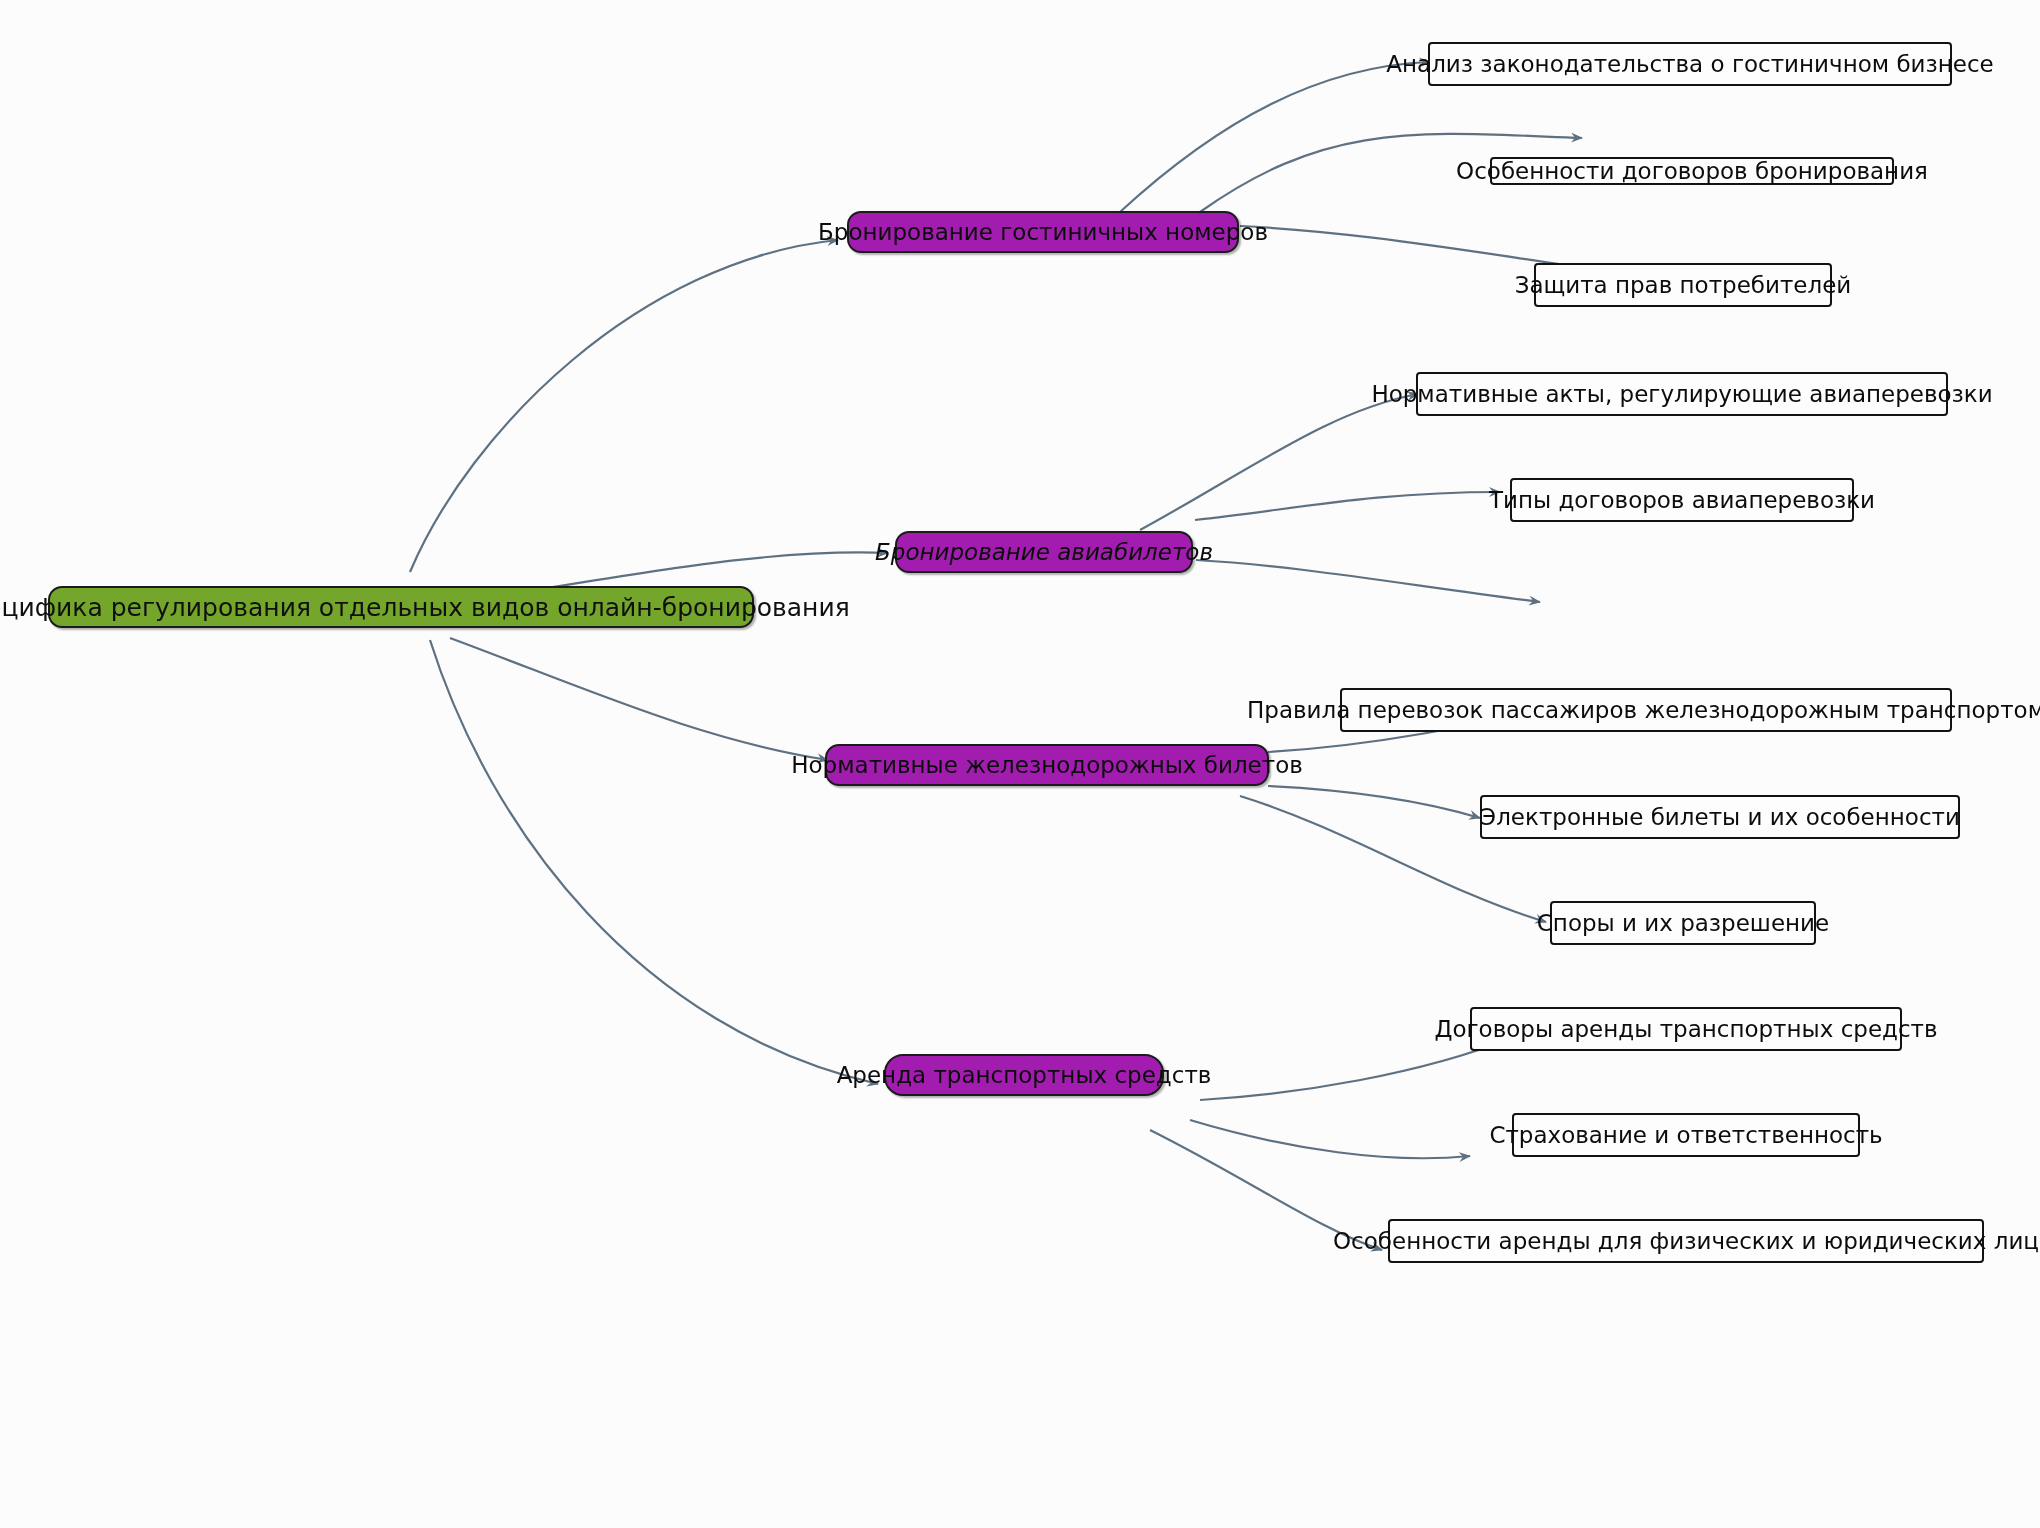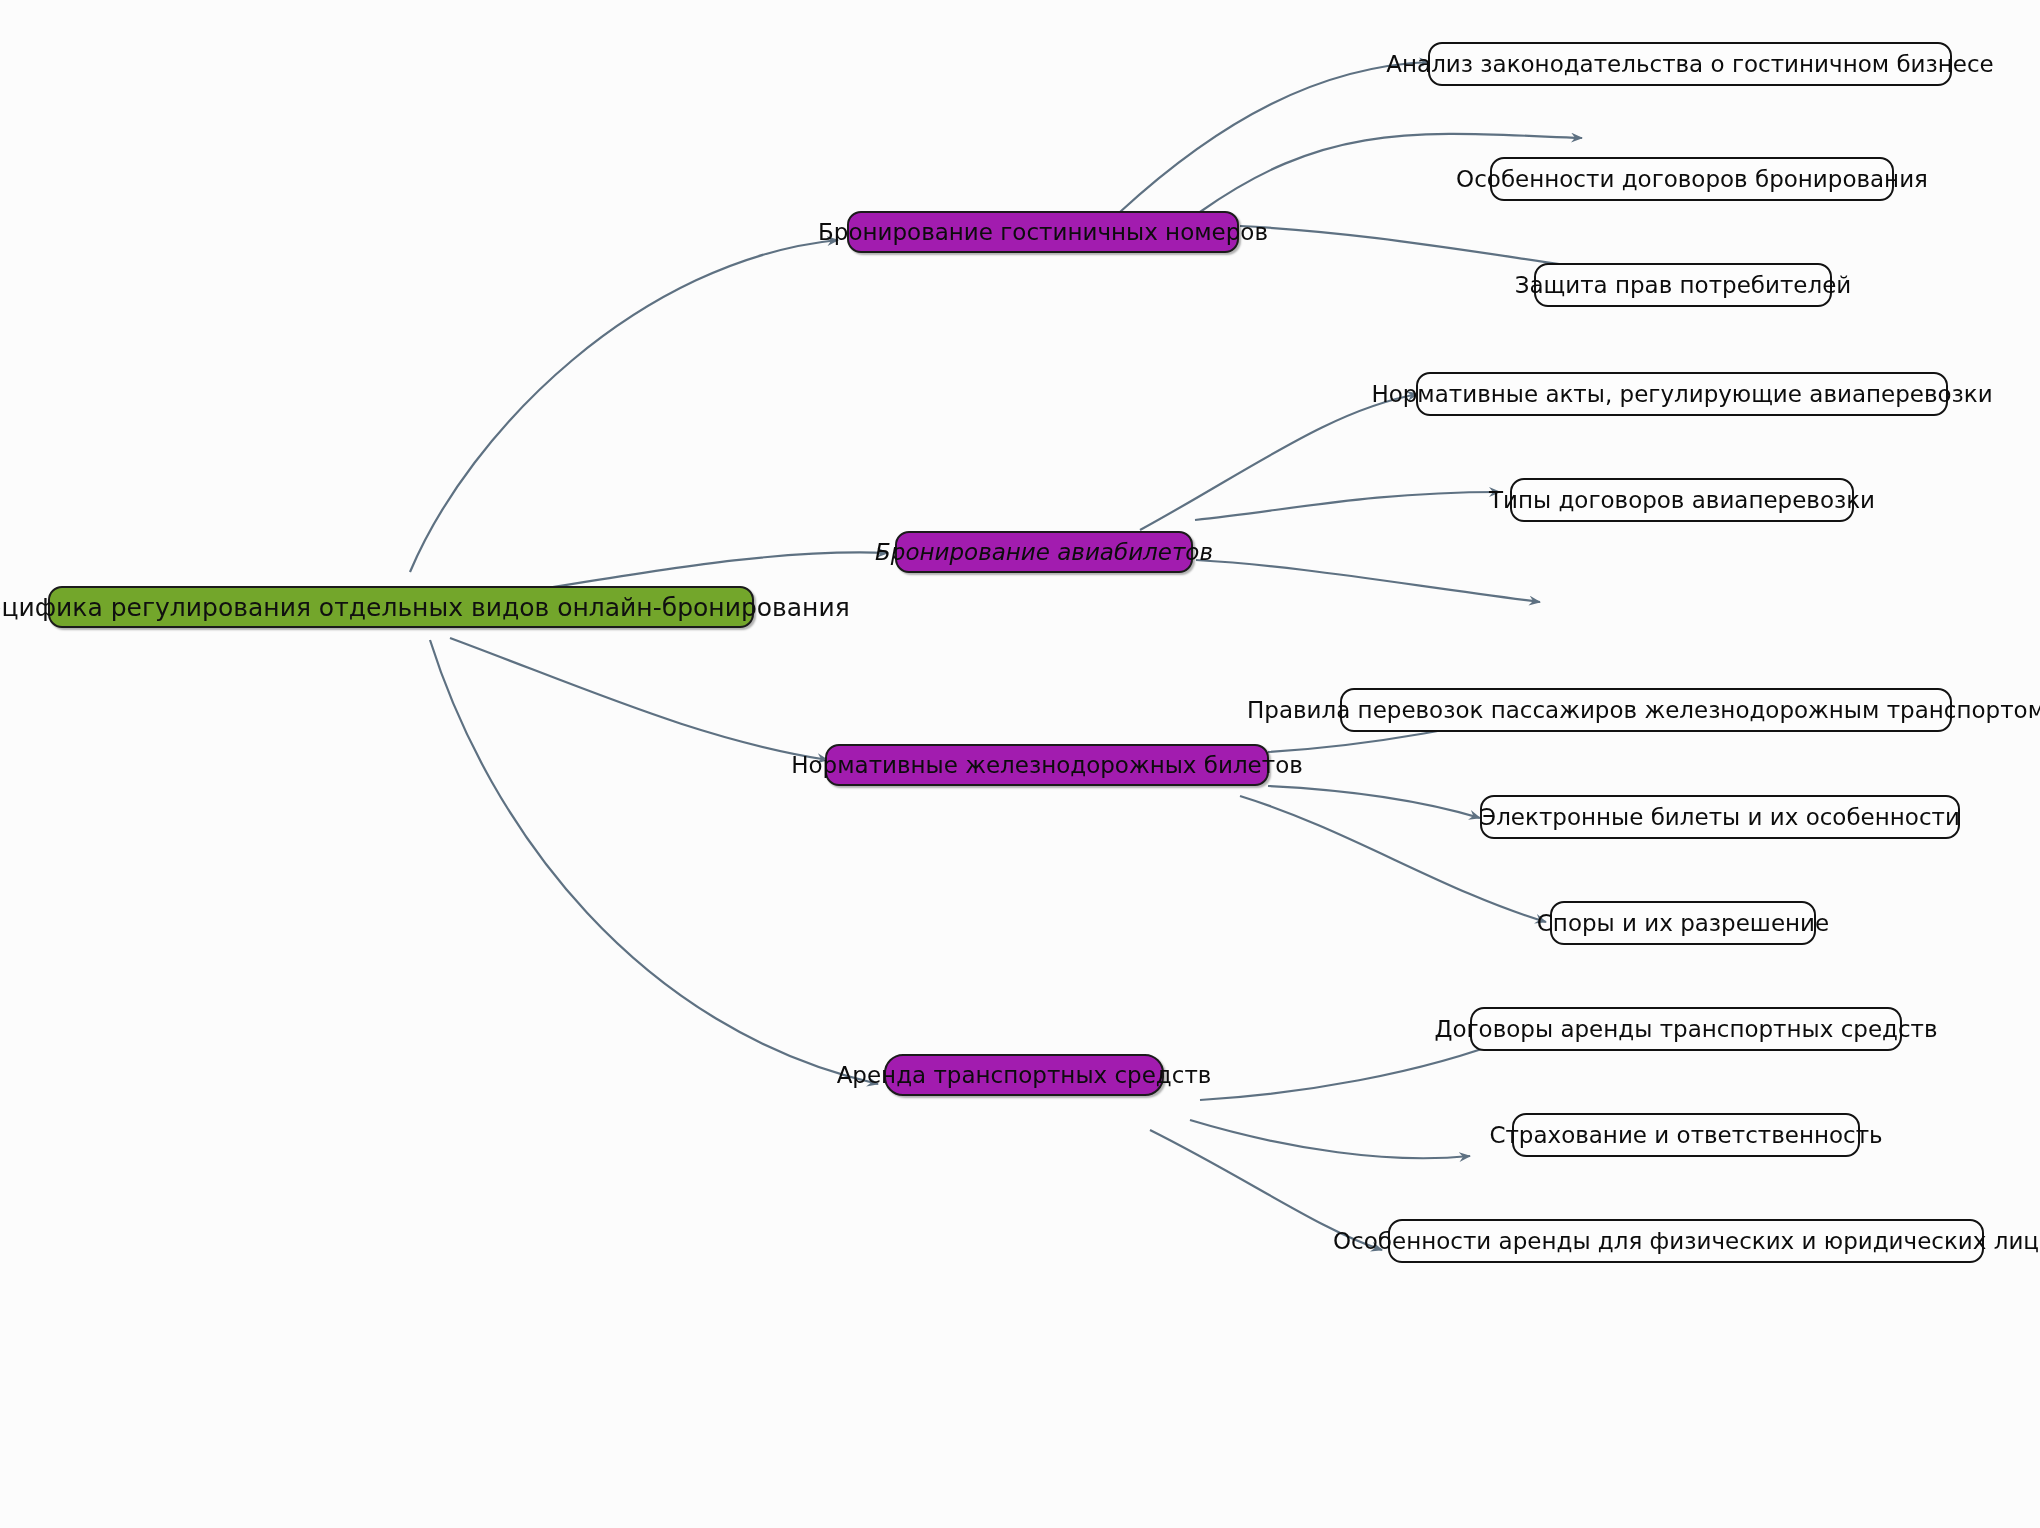--- a/index.html
+++ b/index.html
@@ -45,21 +45,21 @@
     border: 2px solid #1b1b1b;
     color: #0c0c0c;
     font-size: 23px;
     box-shadow: 2px 2px 2px rgba(0,0,0,0.30);
   }
   .node-leaf {
     background: #fdfdfd;
     border: 2px solid #121212;
     color: #0c0c0c;
     font-size: 23px;
-    border-radius: 14px;
+    border-radius: 4px;
   }
   #caption {
     position: absolute;
     left: 0;
     right: 0;
     top: 1340px;
     text-align: center;
   }
   .cap-title {
     color: #4a5a72;
@@ -118,21 +118,21 @@
   <div class="node node-root" style="left:48px; top:586px; width:706px; height:42px;">
     <span>Специфика регулирования отдельных видов онлайн-бронирования</span>
   </div>
 
   <div class="node node-branch" style="left:847px; top:211px; width:392px; height:42px;">
     <span>Бронирование гостиничных номеров</span>
   </div>
   <div class="node node-leaf" style="left:1428px; top:42px; width:524px; height:44px;">
     <span>Анализ законодательства о гостиничном бизнесе</span>
   </div>
-  <div class="node node-leaf" style="left:1490px; top:157px; width:404px; height:44px;">
+  <div class="node node-leaf" style="left:1490px; top:157px; width:404px; height:28px;">
     <span>Особенности договоров бронирования</span>
   </div>
   <div class="node node-leaf" style="left:1534px; top:263px; width:298px; height:44px;">
     <span>Защита прав потребителей</span>
   </div>
 
   <div class="node node-branch" style="left:895px; top:531px; width:298px; height:42px;font-style:italic;">
     <span>Бронирование авиабилетов</span>
   </div>
   <div class="node node-leaf" style="left:1416px; top:372px; width:532px; height:44px;">

